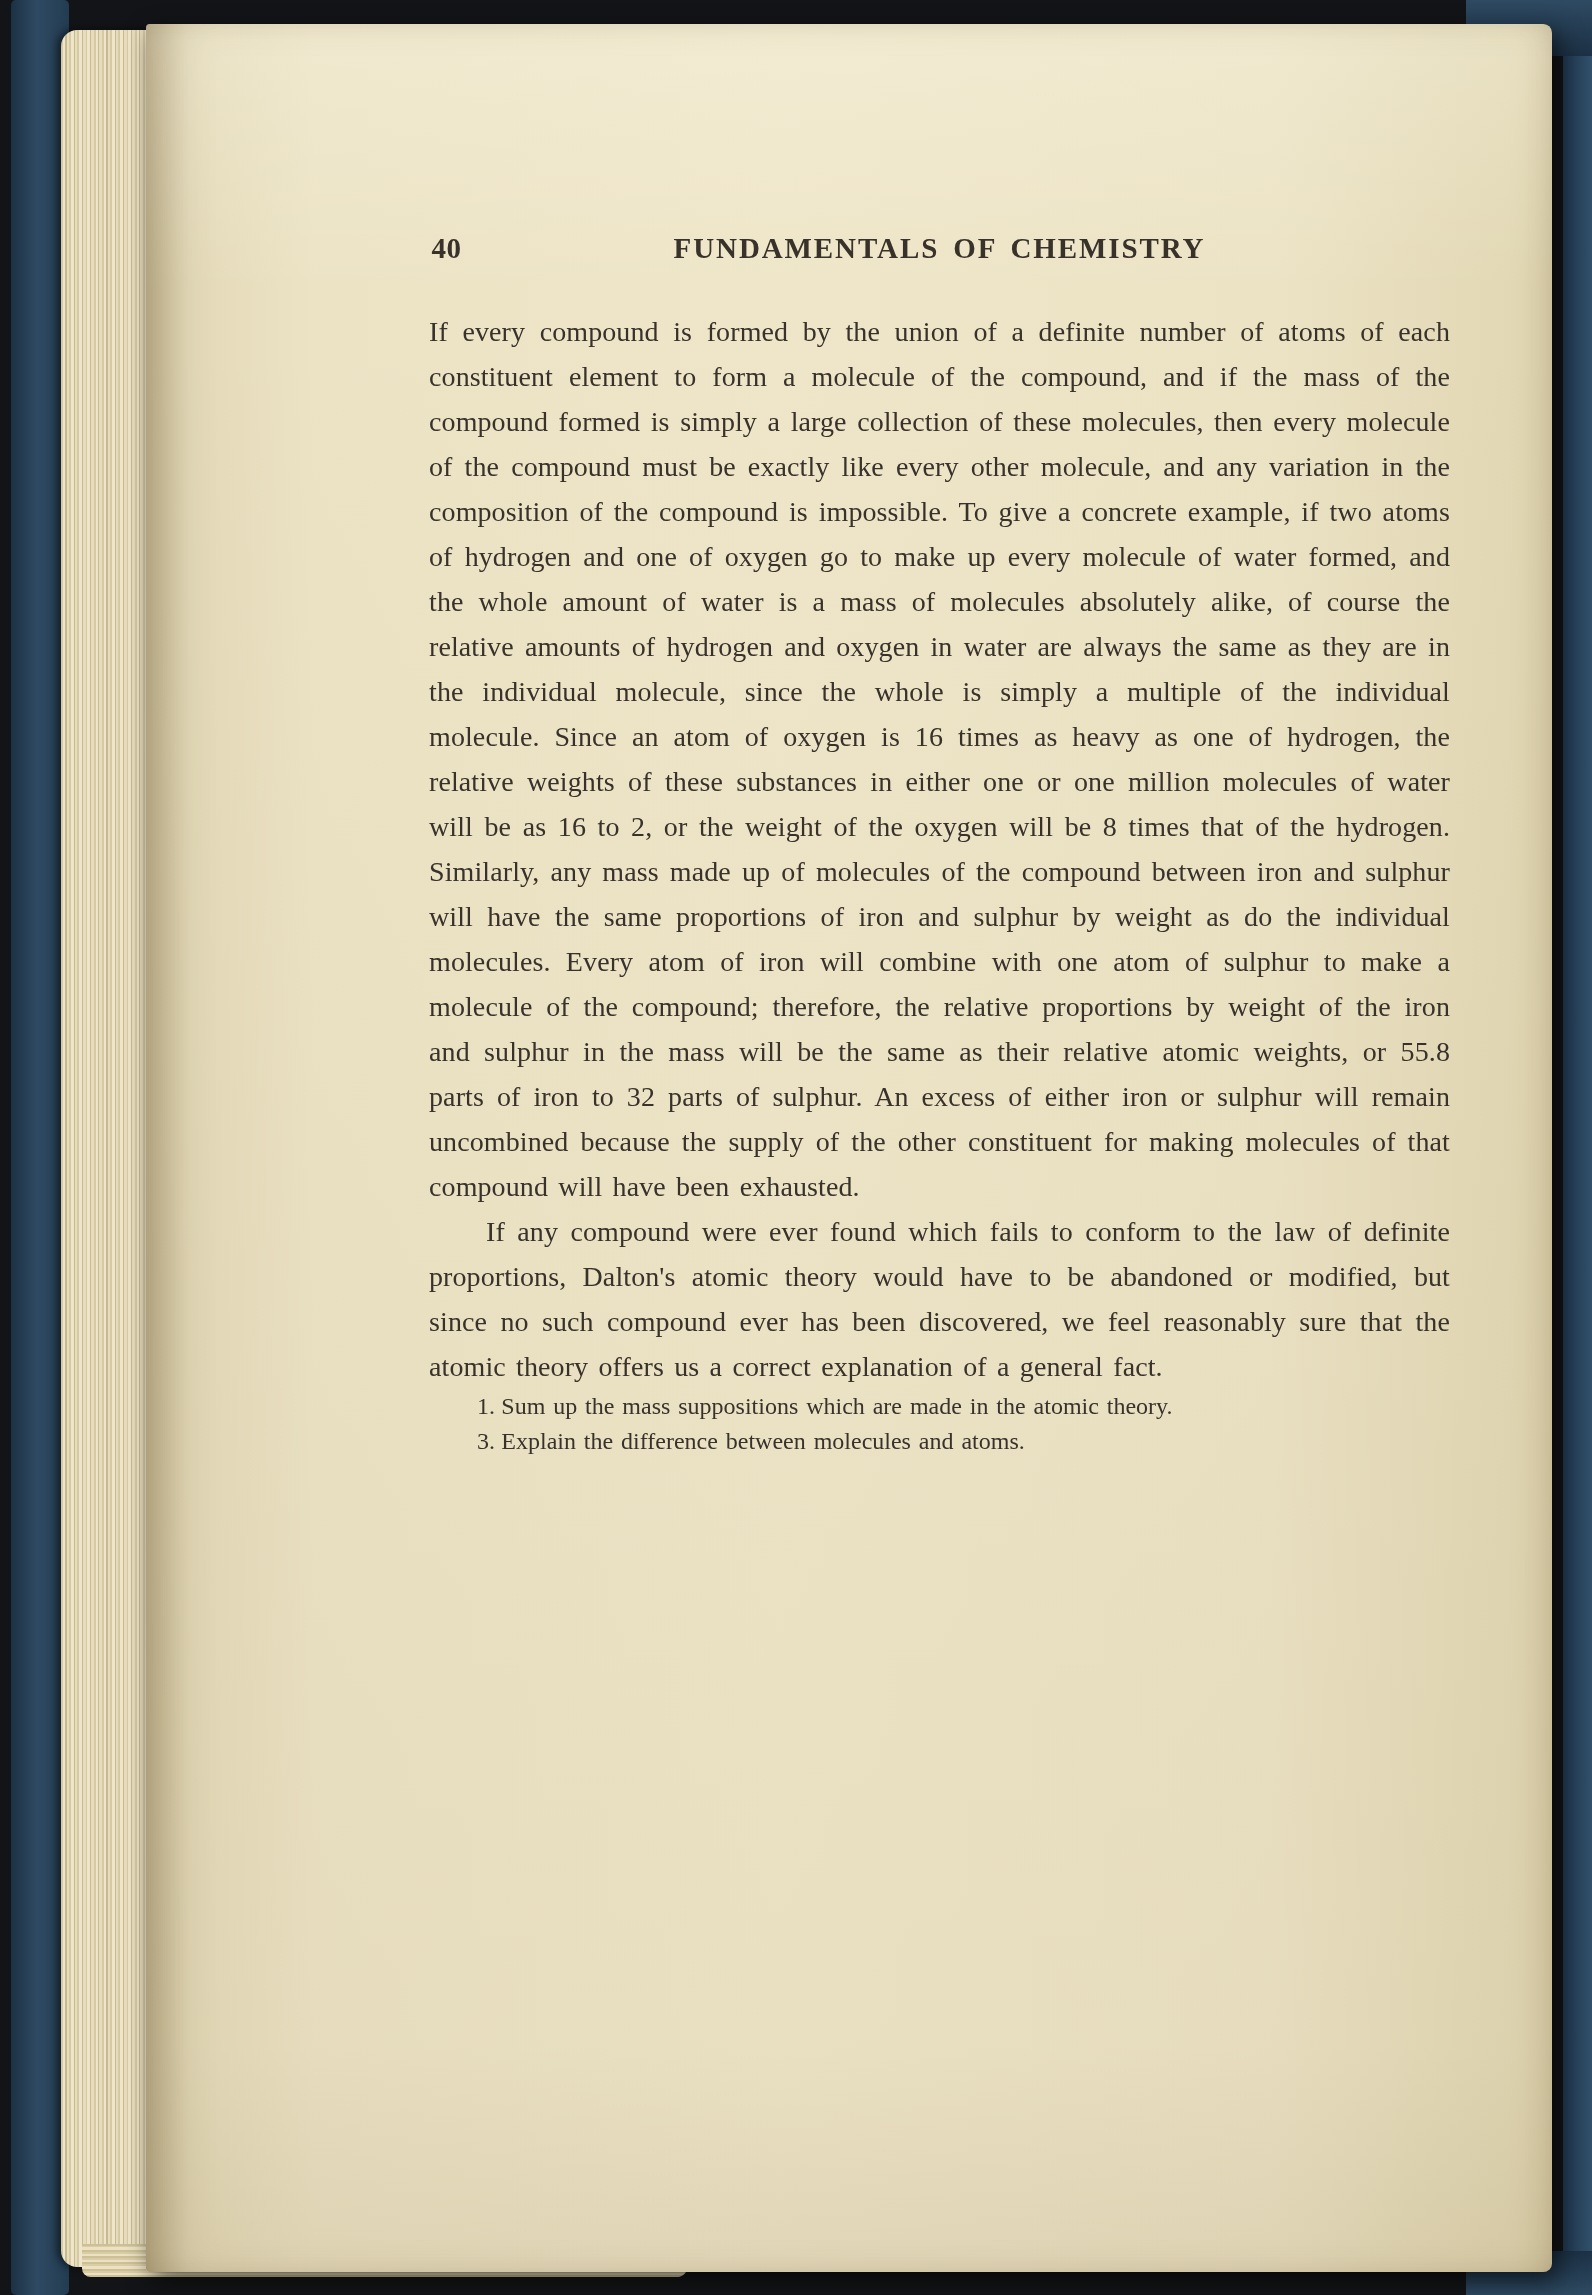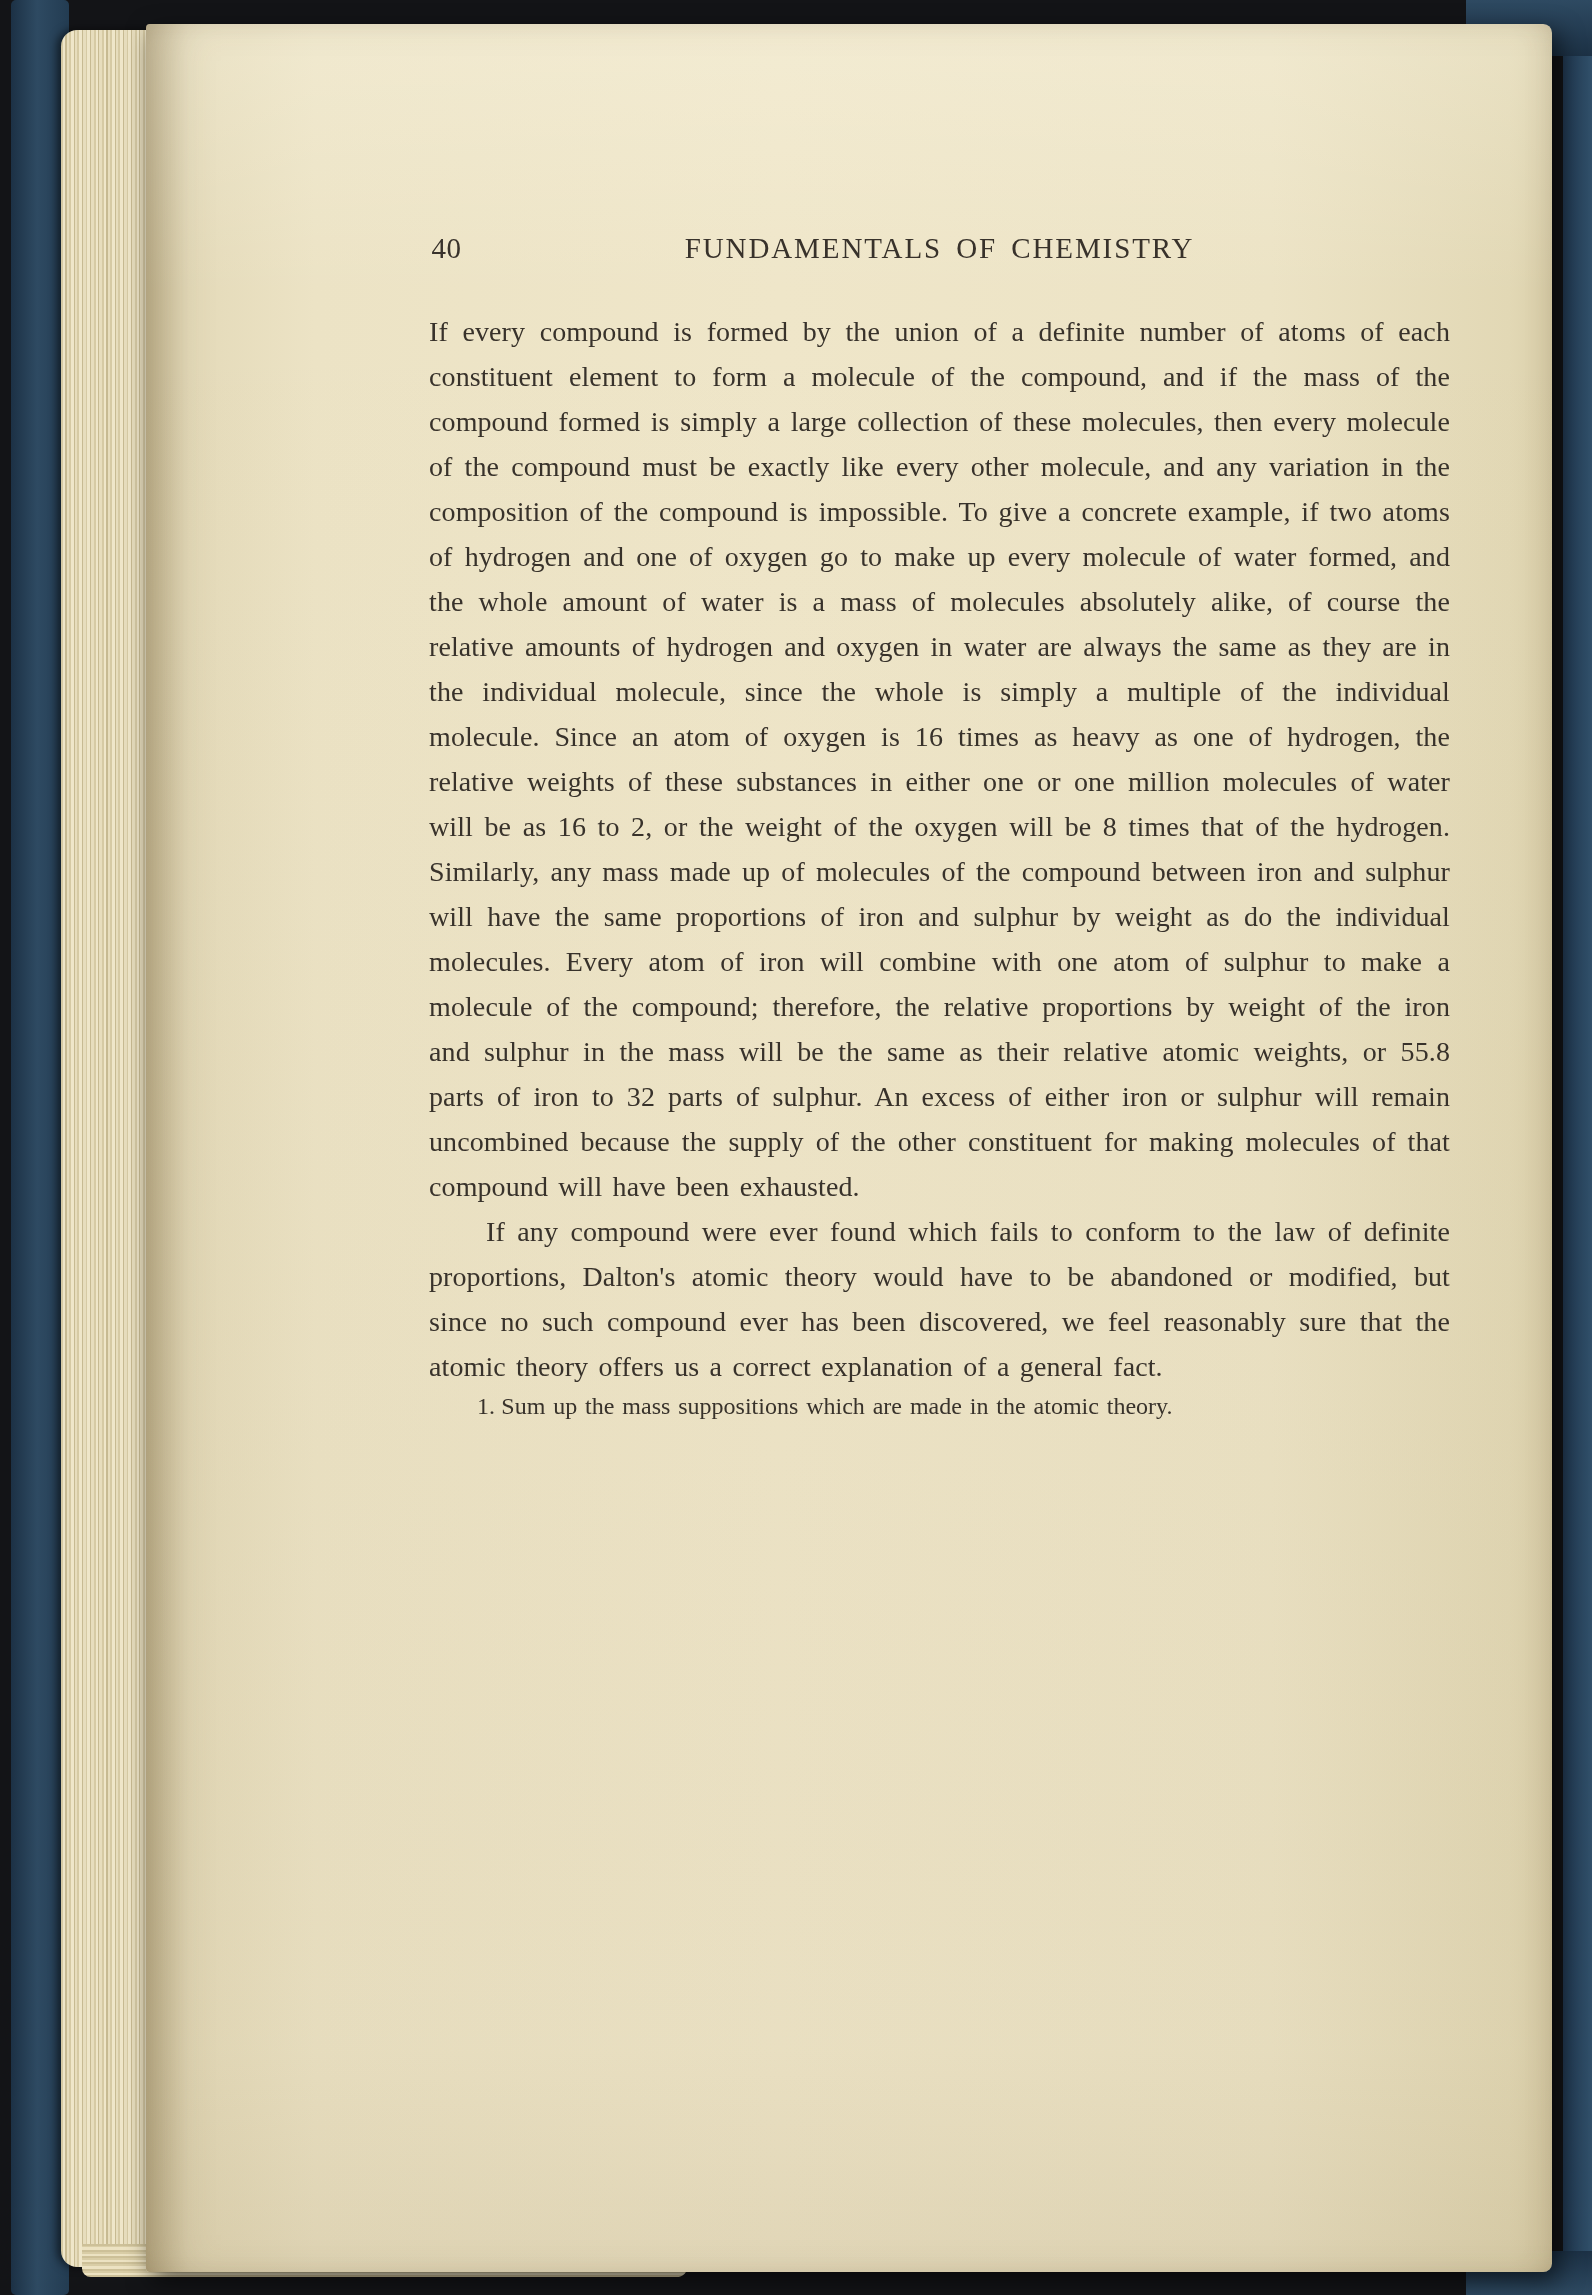--- a/index.html
+++ b/index.html
@@ -85,20 +85,21 @@
   .text-block {
     position: absolute;
     left: 283px; top: 0;
     width: 1021px; height: 100%;
   }
 
   .running-head {
     position: absolute;
     top: 208px; left: 0; right: 0;
     height: 38px;
+    font-weight: bold;
   }
   .pagenum {
     position: absolute;
     left: 2.5px; top: 0;
     font-size: 29px;
     letter-spacing: 0.6px;
   }
   .head-title {
     position: absolute;
     left: 0; right: 0; top: 0;
@@ -162,19 +163,20 @@
         <span class="pagenum">40</span>
         <span class="head-title">FUNDAMENTALS OF CHEMISTRY</span>
       </div>
 
       <div class="body-copy">
         <p class="body-para">If every compound is formed by the union of a definite number of atoms of each constituent element to form a molecule of the compound, and if the mass of the compound formed is simply a large collection of these molecules, then every molecule of the compound must be exactly like every other molecule, and any variation in the composition of the compound is impossible. To give a concrete example, if two atoms of hydrogen and one of oxygen go to make up every molecule of water formed, and the whole amount of water is a mass of molecules absolutely alike, of course the relative amounts of hydrogen and oxygen in water are always the same as they are in the individual molecule, since the whole is simply a multiple of the individual molecule. Since an atom of oxygen is 16 times as heavy as one of hydrogen, the relative weights of these substances in either one or one million molecules of water will be as 16 to 2, or the weight of the oxygen will be 8 times that of the hydrogen. Similarly, any mass made up of molecules of the compound between iron and sulphur will have the same proportions of iron and sulphur by weight as do the individual molecules. Every atom of iron will combine with one atom of sulphur to make a molecule of the compound; therefore, the relative proportions by weight of the iron and sulphur in the mass will be the same as their relative atomic weights, or 55.8 parts of iron to 32 parts of sulphur. An excess of either iron or sulphur will remain uncombined because the supply of the other constituent for making molecules of that compound will have been exhausted.</p>
         <p class="body-para indented">If any compound were ever found which fails to conform to the law of definite proportions, Dalton's atomic theory would have to be abandoned or modified, but since no such compound ever has been discovered, we feel reasonably sure that the atomic theory offers us a correct explanation of a general fact.</p>
 
 
         <p class="ex-item"><span class="ex-num">1.</span><span>Sum up the mass suppositions which are made in the atomic theory.</span></p>
+        <p class="ex-item"><span class="ex-num">3.</span><span>Explain the difference between molecules and atoms.</span></p>
       </div>
 
     </div>
   </div>
 
 </div>
 
 
 </body></html>

